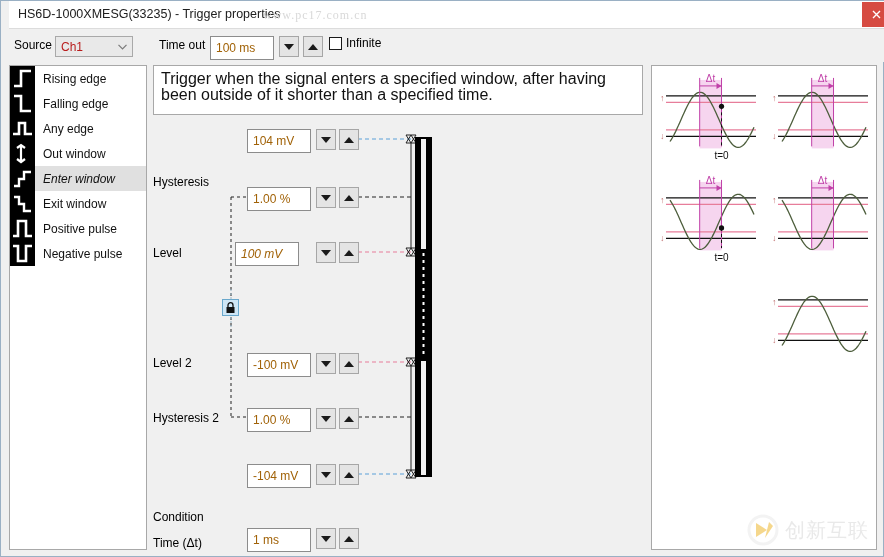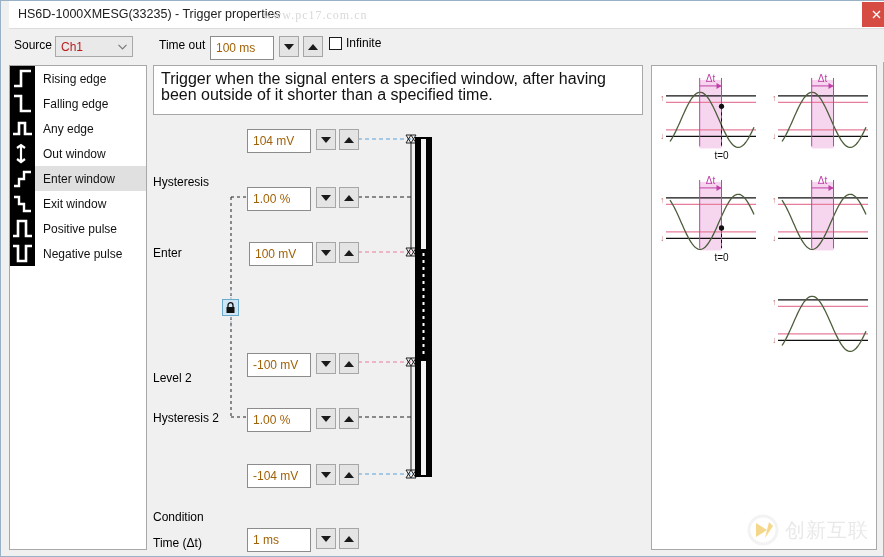--- a/index.html
+++ b/index.html
@@ -117,21 +117,21 @@
     background: #ffffff;
     border: 1px solid #a8a8a8;
     overflow: hidden;
   }
   .list-item {
     position: relative;
     height: 25px;
     display: flex; align-items: center;
     cursor: pointer;
   }
-  .list-item.selected { background: #e0e0e0; }
+  .list-item.selected { background: #e0e0e0; font-style: italic; }
   .li-icon {
     width: 25px; height: 25px;
     background: #000;
     flex: 0 0 25px;
     position: relative;
     overflow: hidden;
   }
   .li-icon svg { display: block; }
   .li-label {
     margin-left: 8px;
@@ -368,32 +368,32 @@
     <div class="txtfield" style="left:94px; top:66px; width:64px;">
       <span>1.00 %</span>
     </div>
     <div class="spinbtn" style="left:163px; top:66px;">
       <span class="tri-down"></span>
     </div>
     <div class="spinbtn" style="left:186px; top:66px;">
       <span class="tri-up"></span>
     </div>
 
-    <div class="p-label" style="left:0px; top:125px;">Enter</div>
-    <div class="txtfield" style="left:96px; top:121px; width:64px;">
+    <div class="p-label" style="left:0px; top:125px;">Level</div>
+    <div class="txtfield" style="left:82px; top:121px; width:64px;font-style:italic;">
       <span>100 mV</span>
     </div>
     <div class="spinbtn" style="left:163px; top:121px;">
       <span class="tri-down"></span>
     </div>
     <div class="spinbtn" style="left:186px; top:121px;">
       <span class="tri-up"></span>
     </div>
 
-    <div class="p-label" style="left:0px; top:250px;">Level 2</div>
+    <div class="p-label" style="left:0px; top:235px;">Level 2</div>
     <div class="txtfield" style="left:94px; top:232px; width:64px;">
       <span>-100 mV</span>
     </div>
     <div class="spinbtn" style="left:163px; top:232px;">
       <span class="tri-down"></span>
     </div>
     <div class="spinbtn" style="left:186px; top:232px;">
       <span class="tri-up"></span>
     </div>
 

